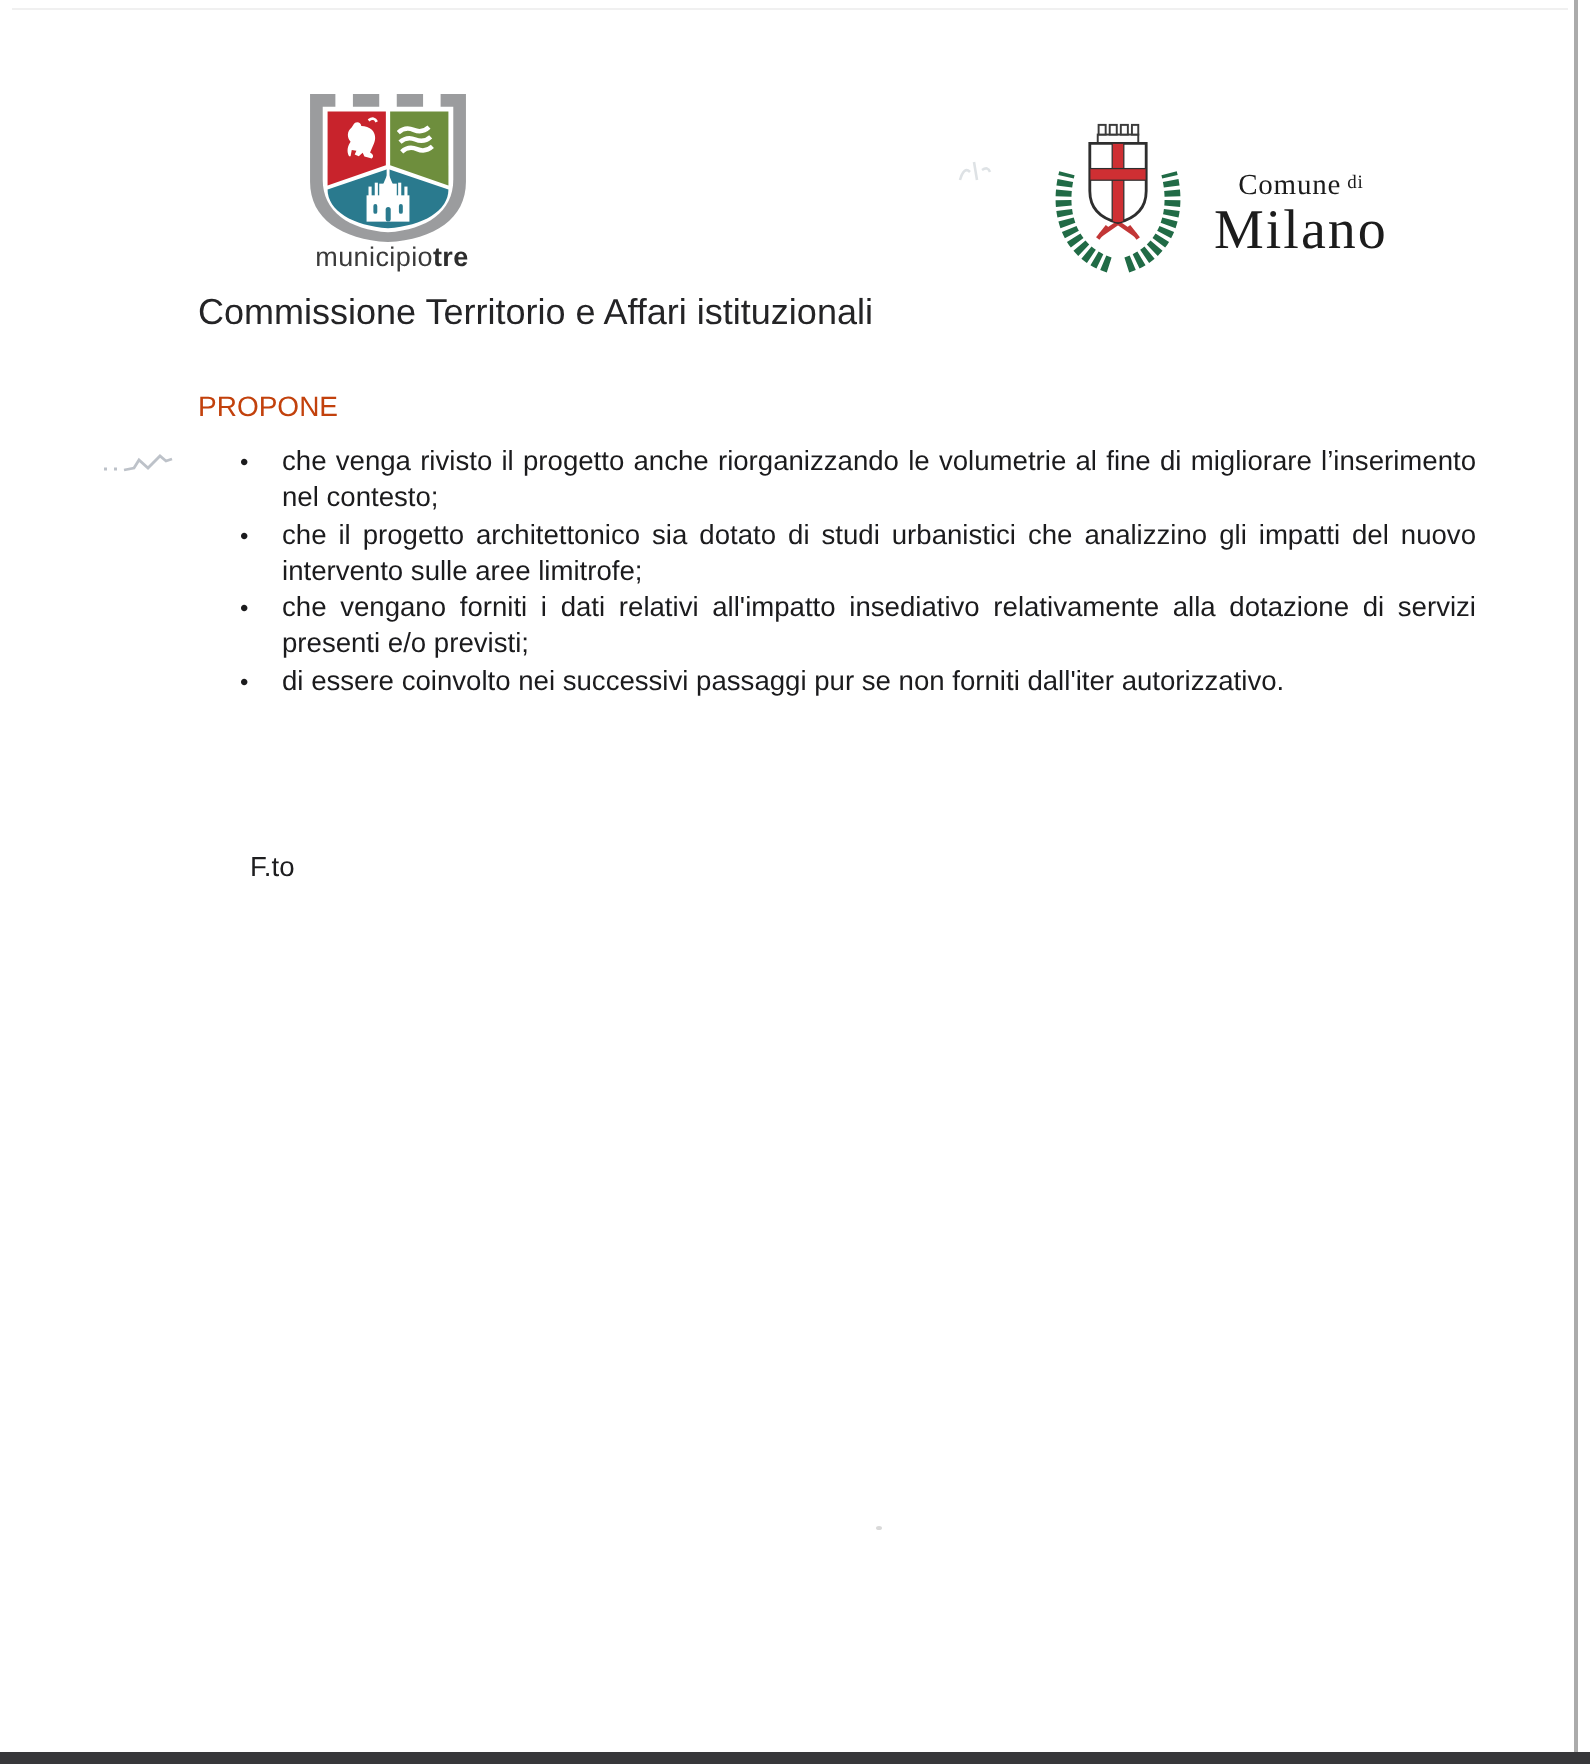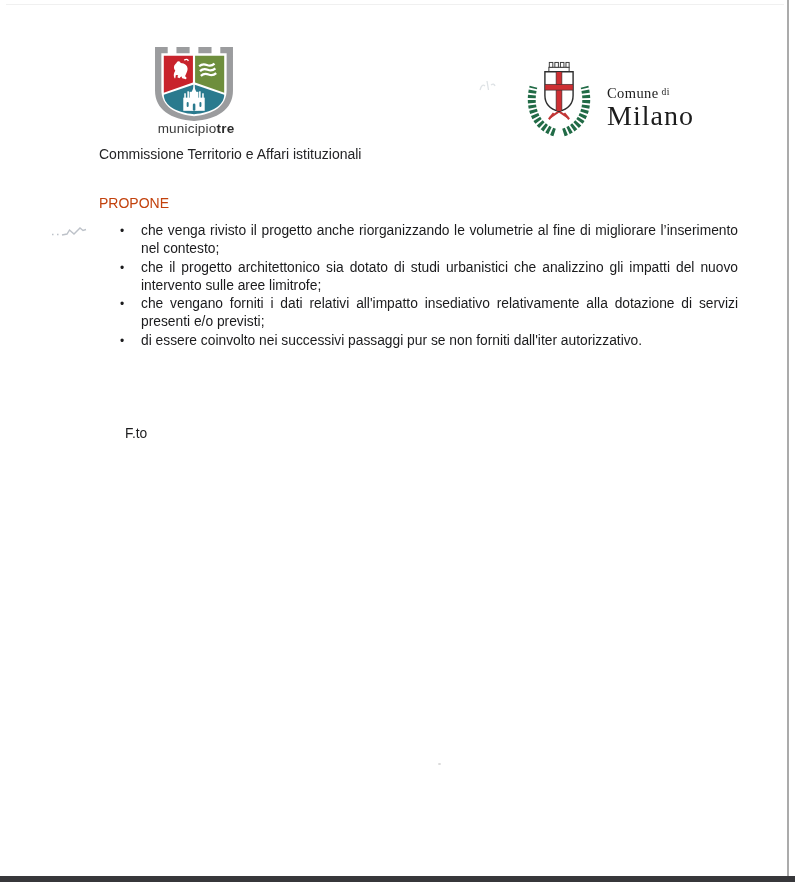--- a/index.html
+++ b/index.html
@@ -16,25 +16,25 @@
   .right-border{position:absolute;top:0;right:6px;width:2px;height:876px;background:#ababab;}
   .bottom-bar{position:absolute;left:0;bottom:0;width:795px;height:6px;}
 
   
   .m3-logo{position:absolute;left:155px;top:47px;}
   .m3-wordmark{
     position:absolute;left:150px;top:121px;width:92px;
     text-align:center;font-size:13.5px;color:#3a3a3a;letter-spacing:.2px;
   }
   .m3-wordmark b{color:#2d2d2d;margin-top:28px;}
-  .subtitle{position:absolute;left:99px;top:146px;font-size:14px;color:#242426;}
+  .subtitle{position:absolute;left:99px;top:146px;font-size:18px;color:#242426;}
 
   .milano-logo{position:absolute;left:522px;top:60px;}
   .milano-text{position:absolute;left:607px;top:85px;font-family:"Liberation Serif","DejaVu Serif",serif;color:#1c1c1c;}
-  .milano-line1{font-size:14.5px;letter-spacing:.4px;}
+  .milano-line1{font-size:14.5px;letter-spacing:.4px;text-align:center;}
   .milano-line1 .di{font-size:9.5px;vertical-align:3px;margin-left:3px;}
   .milano-line2{font-size:28px;letter-spacing:1px;margin-top:-2px;}
 
   
   .smudge-right{position:absolute;left:477px;top:76px;opacity:.45;}
   .scribble-left{position:absolute;left:48px;top:223px;opacity:.75;}
   .speck{position:absolute;left:438px;top:763px;width:3px;height:2px;background:#d9d9d9;border-radius:50%;}
 
   
   .heading{position:absolute;left:99px;top:195px;font-size:14px;color:#c2410c;}

